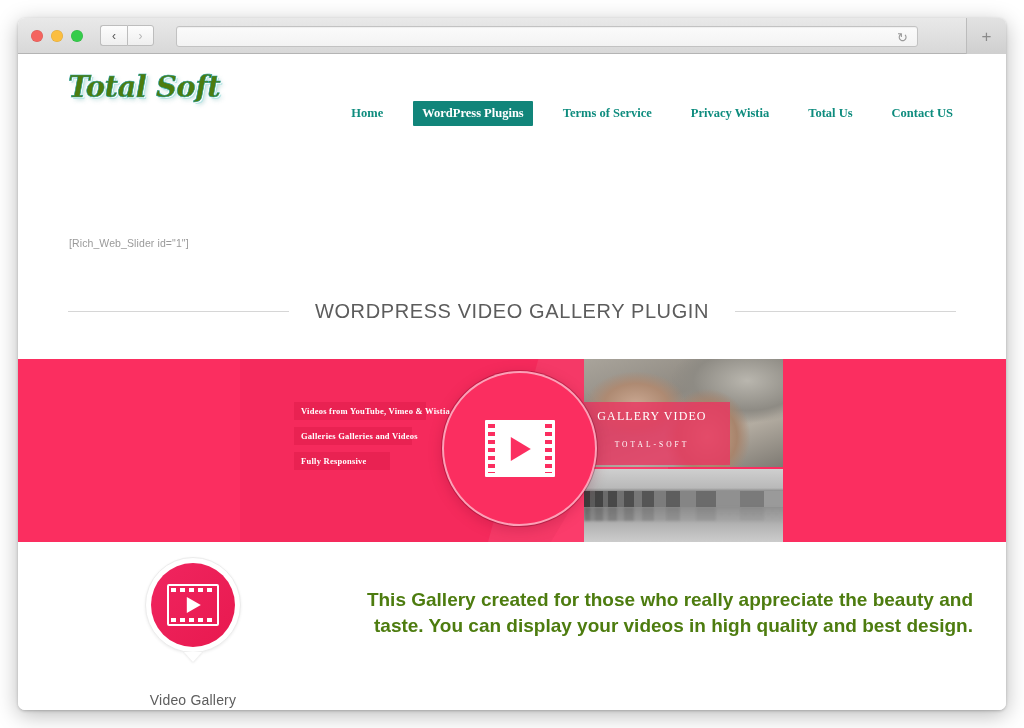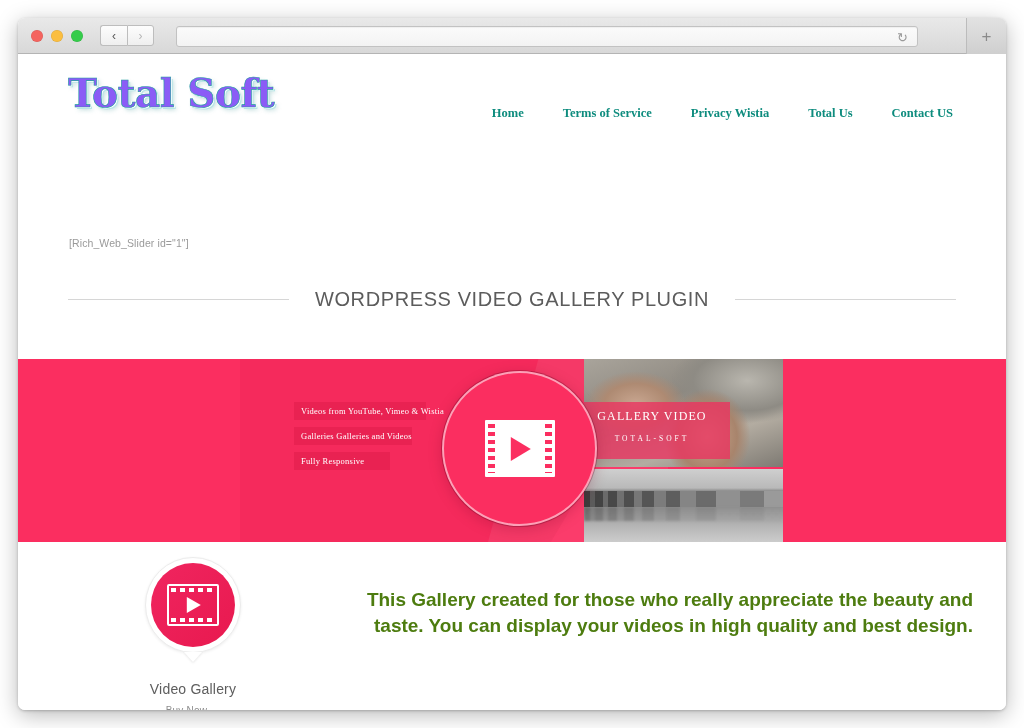--- a/index.html
+++ b/index.html
@@ -110,24 +110,25 @@
   
   .site-header {
     position: relative;
     height: 133px;
   }
   .logo {
     position: absolute;
     left: 50px;
     top: 16px;
     font-family: "DejaVu Serif", serif;
+    font-style: italic;
     font-weight: bold;
-    font-size: 39px;
+    font-size: 29px;
     letter-spacing: -0.5px;
-    color: #8b5cf6;
+    color: #4d7c0f;
     text-shadow:
        1px 1px 0 #ffffff,
        2px 2px 0 #b8e6e6,
       -1px -1px 0 #ffffff,
        3px 3px 4px rgba(120,180,180,0.45);
     -webkit-text-stroke: 0.6px #1f9c9c;
   }
 
   .main-nav {
     position: absolute;
@@ -159,21 +160,21 @@
     font-size: 10.5px;
     color: #9a9a9a;
     letter-spacing: 0.1px;
   }
 
   
   .section-title-row {
     position: absolute;
     left: 50px;
     right: 50px;
-    top: 234px;
+    top: 246px;
     display: flex;
     align-items: center;
     gap: 26px;
     text-align: center;
   }
   .rule {
     flex: 1;
     height: 1px;
     background: #d6d6d6;
   }
@@ -219,21 +220,21 @@
     left: 276px;
     top: 43px;
     display: flex;
     flex-direction: column;
     gap: 7px;
   }
   .feature-line {
     background: rgba(205,15,60,0.30);
     color: #ffffff;
     font-family: "Liberation Serif", serif;
-    font-weight: normal;
+    font-weight: bold;
     font-size: 8.5px;
     letter-spacing: 0.25px;
     padding: 4px 7px;
     white-space: nowrap;
   }
   .feature-line:nth-child(1) { width: 132px; }
   .feature-line:nth-child(2) { width: 118px; }
   .feature-line:nth-child(3) { width: 96px; }
 
   
@@ -351,21 +352,21 @@
   }
   .photo-caption .cap-main {
     display: block;
     font-family: "Liberation Serif", serif;
     font-size: 12px;
     letter-spacing: 1.1px;
     color: #ffffff;
   }
   .photo-caption .cap-sub {
     display: block;
-    margin-top: 10px;
+    margin-top: 16px;
     font-family: "Liberation Serif", serif;
     font-size: 7.5px;
     letter-spacing: 3px;
     color: #ffffff;
   }
 
   
   .product-row {
     position: absolute;
     left: 0; right: 0;
@@ -435,21 +436,21 @@
   .badge-play {
     position: absolute;
     left: 50%; top: 50%;
     transform: translate(-44%,-50%);
     width: 0; height: 0;
     border-top: 8px solid transparent;
     border-bottom: 8px solid transparent;
     border-left: 14px solid #ffffff;
   }
   .product-name {
-    margin-top: 28px;
+    margin-top: 39px;
     font-size: 14px;
     color: #5d5d5d;
     letter-spacing: 0.2px;
   }
   .product-buy {
     margin-top: 8px;
     font-size: 10px;
     color: #8d8d8d;
     letter-spacing: 0.2px;
   }
@@ -490,20 +491,21 @@
     <div class="newtab-btn">+</div>
   </div>
 
   <div class="viewport">
 
     <div class="site-header">
       <div class="logo">Total Soft</div>
 
       <nav class="main-nav">
         <a class="nav-item">Home</a>
+        <a class="nav-item active">WordPress Plugins</a>
         <a class="nav-item">Terms of Service</a>
         <a class="nav-item">Privacy Wistia</a>
         <a class="nav-item">Total Us</a>
         <a class="nav-item">Contact US</a>
       </nav>
     </div>
 
     <div class="shortcode">[Rich_Web_Slider id="1"]</div>
 
     <div class="section-title-row">

